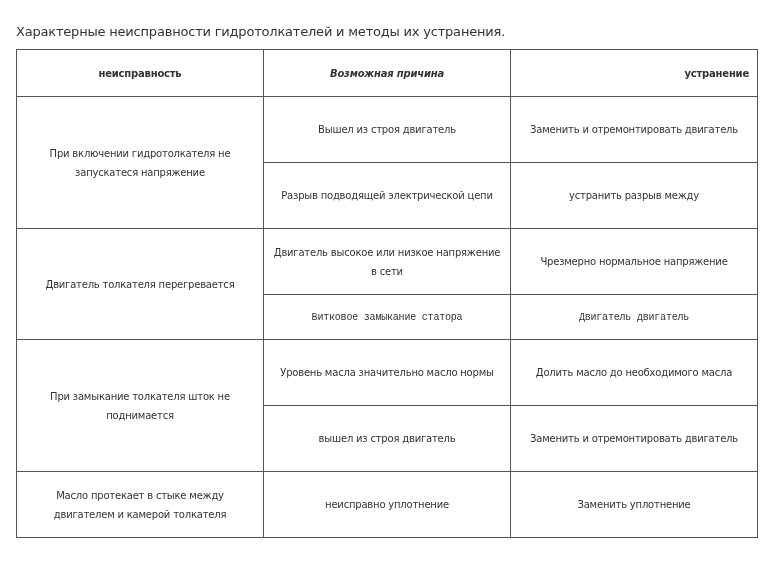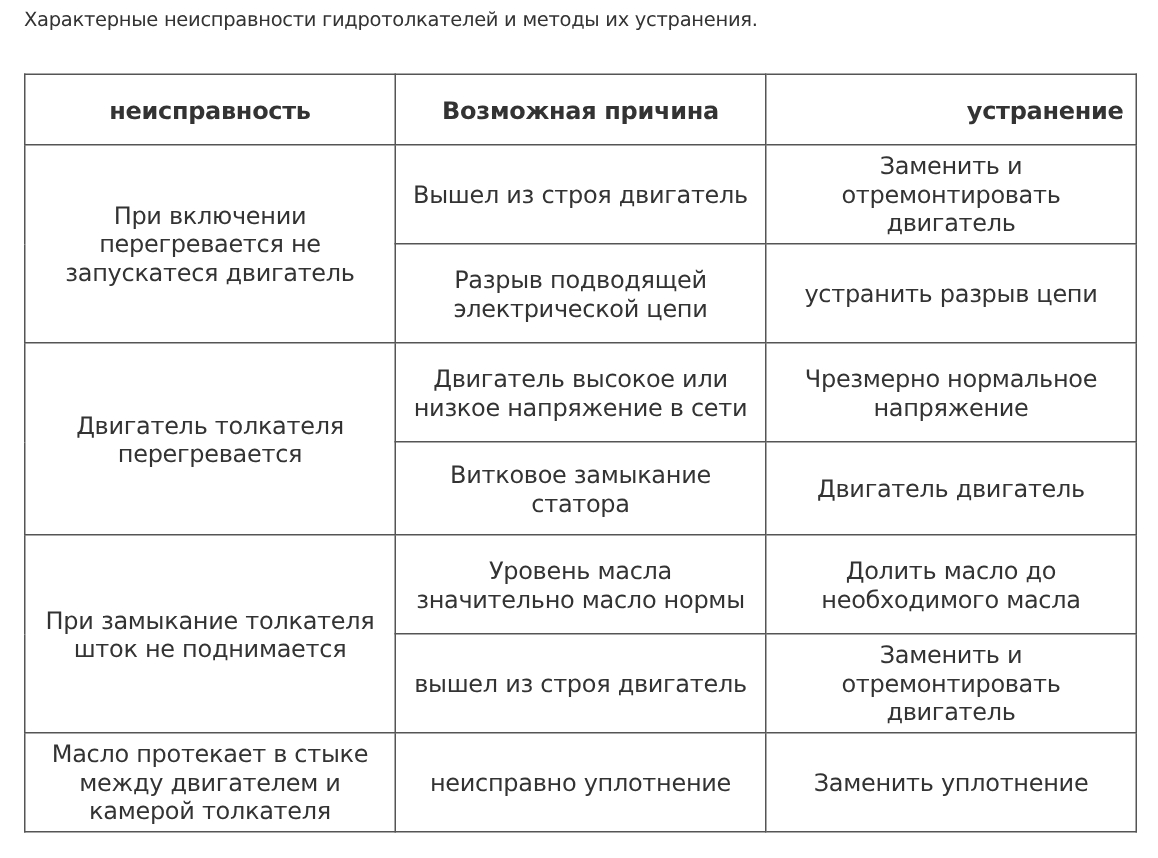--- a/index.html
+++ b/index.html
@@ -1,50 +1,50 @@
 <!DOCTYPE html>
 <html><head>
 <meta charset="utf-8">
 <style>
   html, body { margin: 0; padding: 0; background: #ffffff; }
   body { width: 772px; height: 572px; position: relative; overflow: hidden;
          font-family: "DejaVu Sans", sans-serif; color: #333333; }
-  .caption { position: absolute; left: 16px; top: 6px; font-size: 13px; color: #333; letter-spacing: -0.2px; }
+  .caption { position: absolute; left: 16px; top: 24px; font-size: 13px; color: #333; letter-spacing: -0.2px; }
   table { position: absolute; left: 16px; top: 49px; border-collapse: collapse; width: 742px;
-          font-size: 16px; letter-spacing: -0.2px; }
+          font-size: 10px; letter-spacing: -0.2px; }
   td, th { border: 1px solid #555555; text-align: center; vertical-align: middle; padding: 0 8px; line-height: 19px; }
   th { font-weight: bold; height: 46px; }
   .c1 { width: 230px; }
-  .c2 { width: 230px; }
+  .c2 { width: 230px; font-style: italic; }
   .c3 { width: 230px; text-align: right; }
   .rowtall { height: 66px; }
-  .rowshort { height: 62px; }
+  .rowshort { height: 45px; font-family: Liberation Mono, monospace; }
 </style>
 </head>
 <body>
 
 <div class="caption">Характерные неисправности гидротолкателей и методы их устранения.</div>
 
 <table>
   <thead>
     <tr>
       <th class="c1">неисправность</th>
       <th class="c2">Возможная причина</th>
       <th class="c3">устранение</th>
     </tr>
   </thead>
   <tbody>
     <tr class="rowtall">
-      <td rowspan="2">При включении перегревается не запускатеся двигатель</td>
+      <td rowspan="2">При включении гидротолкателя не запускатеся напряжение</td>
       <td>Вышел из строя двигатель</td>
       <td>Заменить и отремонтировать двигатель</td>
     </tr>
     <tr class="rowtall">
       <td>Разрыв подводящей электрической цепи</td>
-      <td>устранить разрыв цепи</td>
+      <td>устранить разрыв между</td>
     </tr>
     <tr class="rowtall">
       <td rowspan="2">Двигатель толкателя перегревается</td>
       <td>Двигатель высокое или низкое напряжение в сети</td>
       <td>Чрезмерно нормальное напряжение</td>
     </tr>
     <tr class="rowshort">
       <td>Витковое замыкание статора</td>
       <td>Двигатель двигатель</td>
     </tr>

